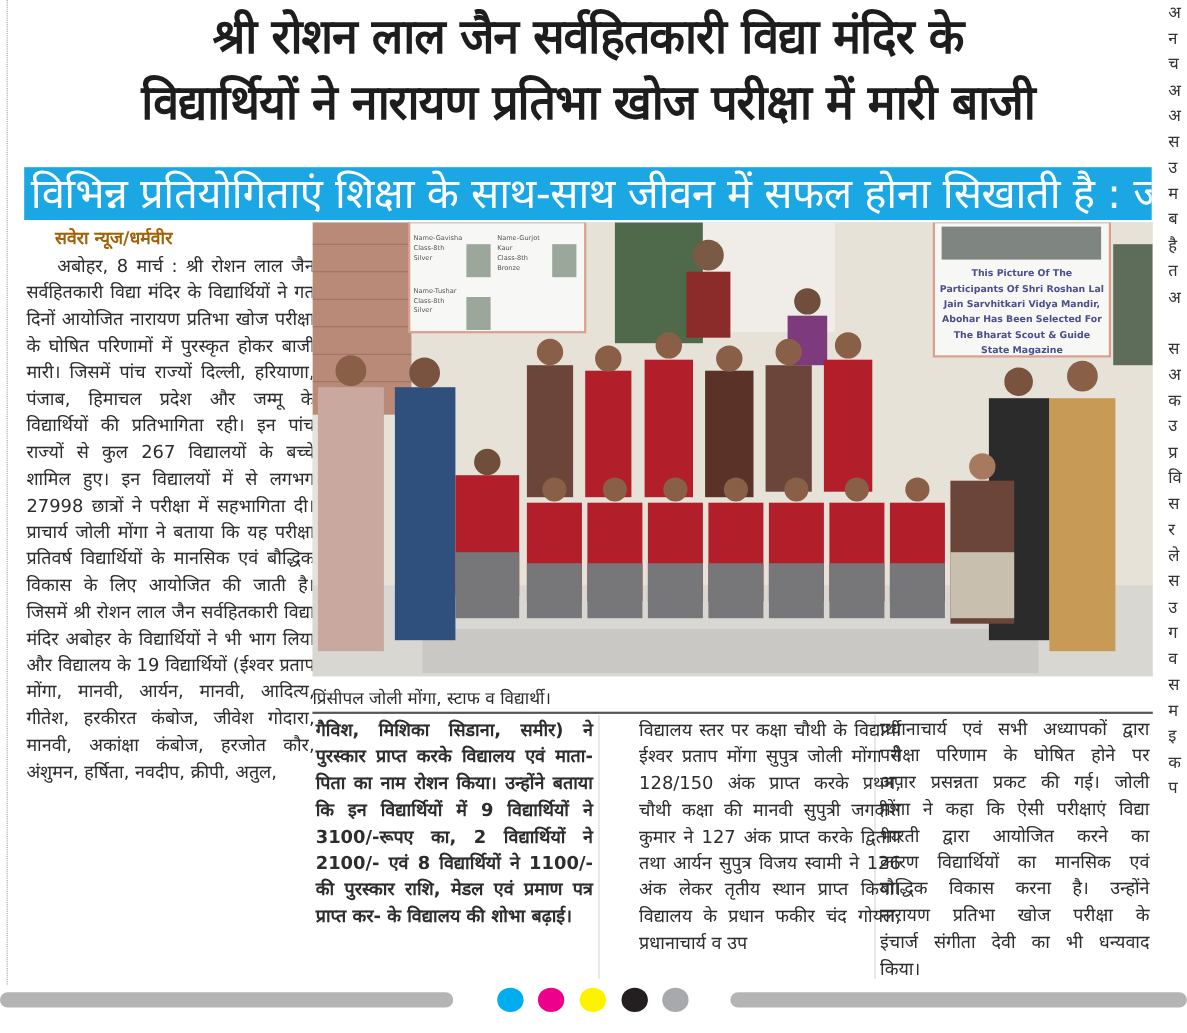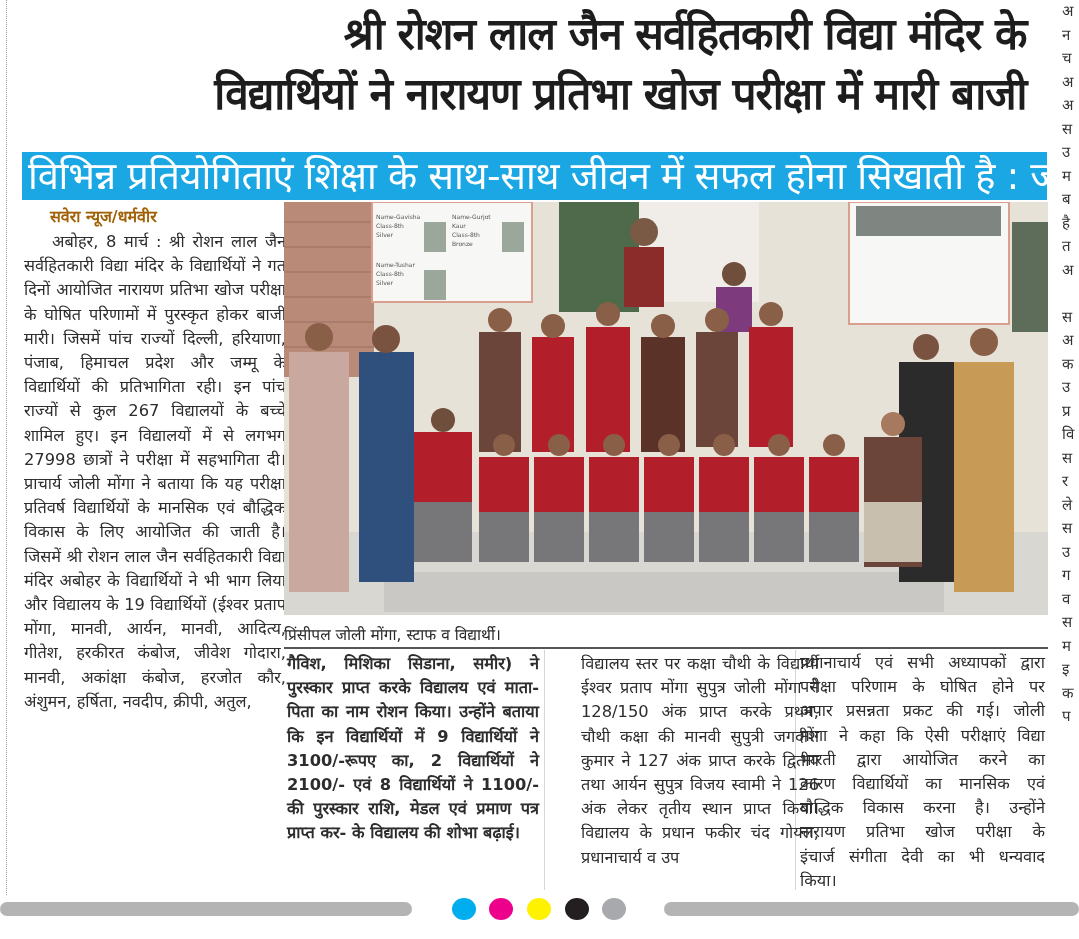--- a/index.html
+++ b/index.html
@@ -7,21 +7,21 @@
       width: 1079px; height: 939px; overflow: hidden; position: relative;
       background: #ffffff; color: #2a2a2a;
       font-family: "DejaVu Sans", sans-serif;
     }
     .left-rule {
       position: absolute; left: 0; top: 0; width: 6px; height: 895px;
       border-right: 1px dotted #9a9a9a;
     }
     .headline {
       position: absolute; left: 22px; top: 4px; width: 1025px;
-      text-align: right; font-weight: bold; color: #1d1d1d;
+      text-align: center; font-weight: bold; color: #1d1d1d;
       font-family: "DejaVu Sans", sans-serif;
       font-size: 44px; line-height: 60px; letter-spacing: -1px;
     }
     .headline .l { display: block; transform: scaleX(0.96); white-space: nowrap; }
     .subhead {
       position: absolute; left: 22px; top: 152px; width: 1025px; height: 48px;
       background: #1aa7e3; color: #ffffff;
       font-family: "DejaVu Sans", sans-serif; font-size: 38px; line-height: 48px;
       white-space: nowrap; overflow: hidden; padding-left: 6px; box-sizing: border-box;
       letter-spacing: -0.5px;
@@ -184,20 +184,21 @@
       <div>Name-Gurjot Kaur</div>
       <div>Class-8th</div>
       <div>Bronze</div>
     </div>
     <div style="position:absolute; left:0; top:48px; width:48px;">
       <div>Name-Tushar</div>
       <div>Class-8th</div>
       <div>Silver</div>
     </div>
   </div>
+  <div class="ph-label" style="left:570px; top:40px; width:150px; font-size:8.5px; line-height:14px; color:#4b4f8c; font-weight:bold; text-align:center;">This Picture Of The Participants Of Shri Roshan Lal Jain Sarvhitkari Vidya Mandir, Abohar Has Been Selected For The Bharat Scout &amp; Guide State Magazine</div>
 </div>
 
 <div class="caption">प्रिंसीपल जोली मोंगा, स्टाफ व विद्यार्थी।</div>
 
 <div class="col-sep" style="left:544px;"></div>
 <div class="col-sep" style="left:795px;"></div>
 
 <div class="col col2">
   <p class="last">गैविश, मिशिका सिडाना, समीर) ने पुरस्कार प्राप्त करके विद्यालय एवं माता-पिता का नाम रोशन किया। उन्होंने बताया कि इन विद्यार्थियों में 9 विद्यार्थियों ने 3100/-रूपए का, 2 विद्यार्थियों ने 2100/- एवं 8 विद्यार्थियों ने 1100/- की पुरस्कार राशि, मेडल एवं प्रमाण पत्र प्राप्त कर- के विद्यालय की शोभा बढ़ाई।</p>
 </div>

